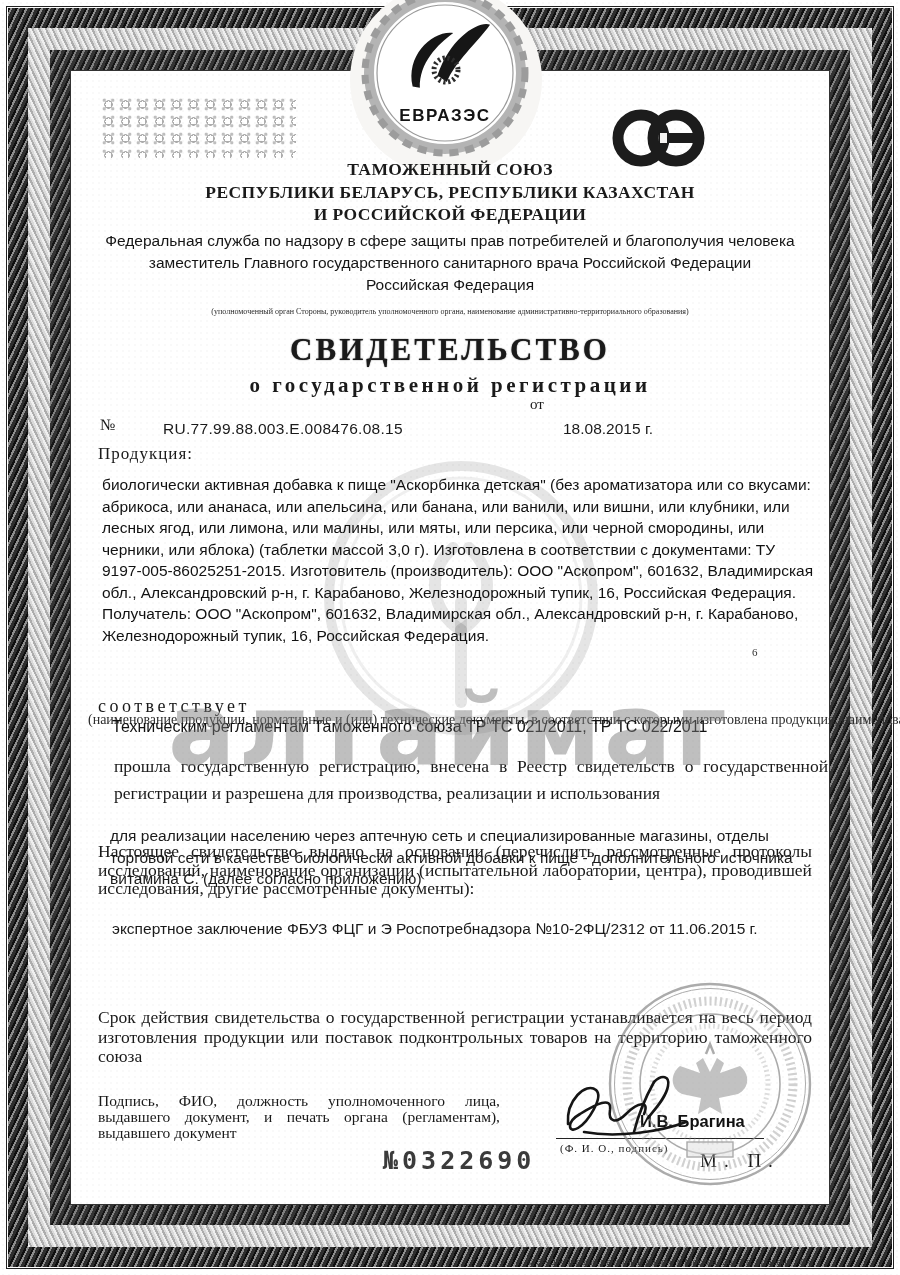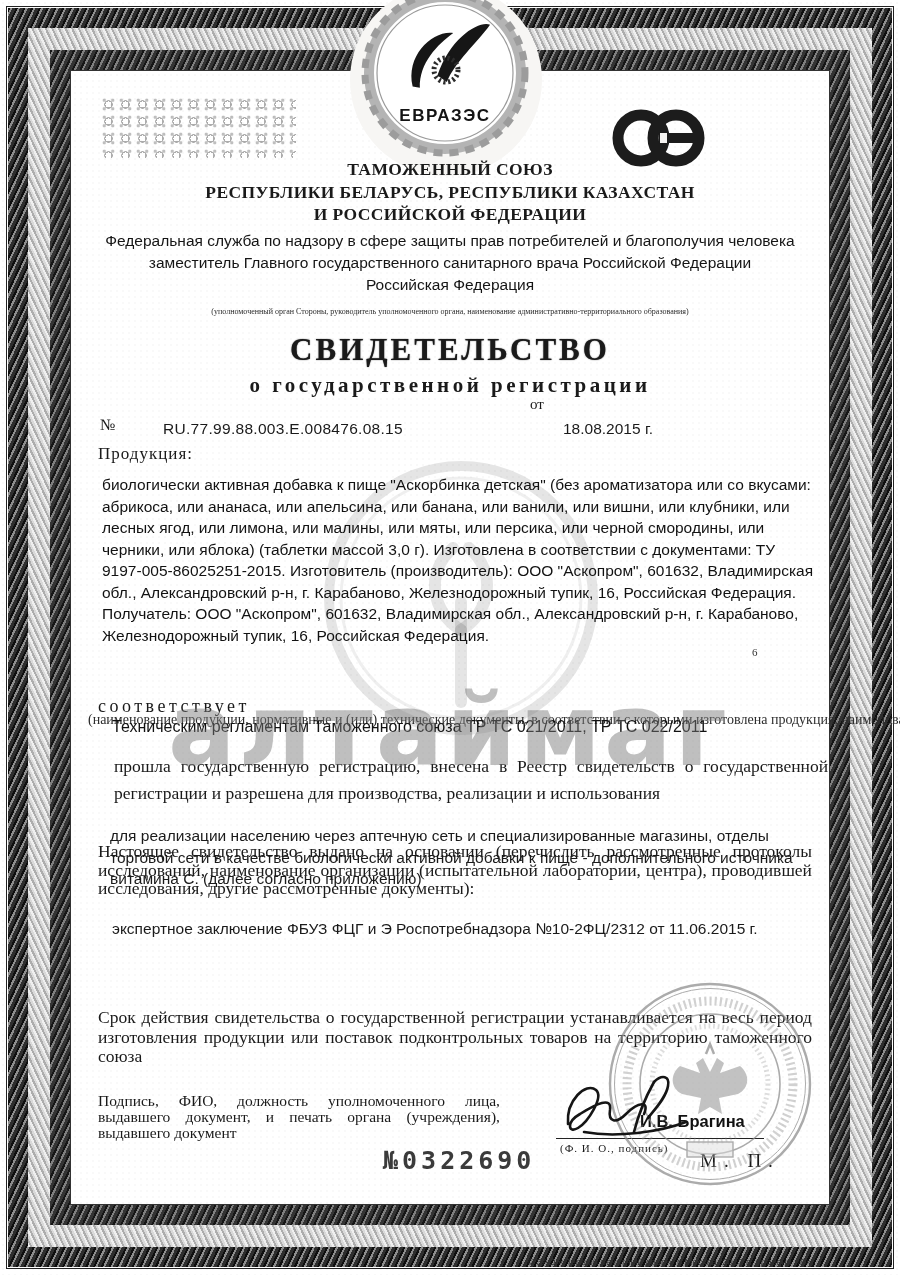--- a/index.html
+++ b/index.html
@@ -146,21 +146,21 @@
 
   <div class="abs compliance-lead z2">соответствует</div>
   <div class="abs compliance-text z2">Техническим регламентам Таможенного союза ТР ТС 021/2011, ТР ТС 022/2011</div>
 
   <div class="abs reg-passed z2">прошла государственную регистрацию, внесена в Реестр свидетельств о государственной регистрации и разрешена для производства, реализации и использования</div>
   <div class="abs reg-usage z2">для реализации населению через аптечную сеть и специализированные магазины, отделы торговой сети в качестве биологически активной добавки к пище - дополнительного источника витамина С. (далее согласно приложению)</div>
   <div class="abs basis-lead z2">Настоящее свидетельство выдано на основании (перечислить рассмотренные протоколы исследований, наименование организации (испытательной лаборатории, центра), проводившей исследования, другие рассмотренные документы):</div>
   <div class="abs basis-doc z2">экспертное заключение ФБУЗ ФЦГ и Э Роспотребнадзора №10-2ФЦ/2312 от 11.06.2015 г.</div>
   <div class="abs validity z2">Срок действия свидетельства о государственной регистрации устанавливается на весь период изготовления продукции или поставок подконтрольных товаров на территорию таможенного союза</div>
 
-  <div class="abs sig-caption z2">Подпись, ФИО, должность уполномоченного лица, выдавшего документ, и печать органа (учреждения), выдавшего документ</div>
+  <div class="abs sig-caption z2">Подпись, ФИО, должность уполномоченного лица, выдавшего документ, и печать органа (регламентам), выдавшего документ</div>
   <div class="abs sig-line z2"></div>
   <div class="abs sig-note z2">(Ф. И. О., подпись)</div>
   <div class="abs sig-name z3">И.В. Брагина</div>
   <div class="abs mp z2">М. П.</div>
   <div class="abs serial z2">№0322690</div>
 
   <svg class="abs stamp" width="224" height="224" viewBox="0 0 224 224" opacity="0.72">
     <g transform="translate(112,112)" fill="none" stroke="#8b8b8b">
       <circle r="100" stroke-width="2.4"></circle>
       <circle r="95.5" stroke-width="1"></circle>

